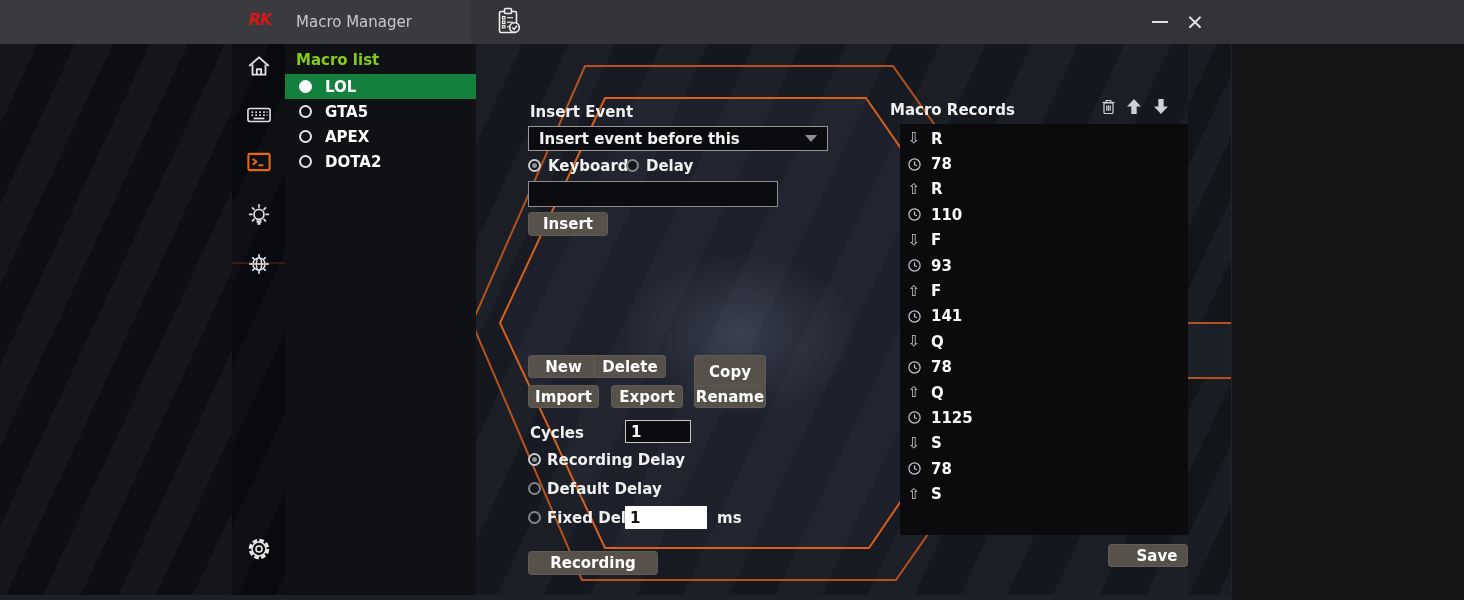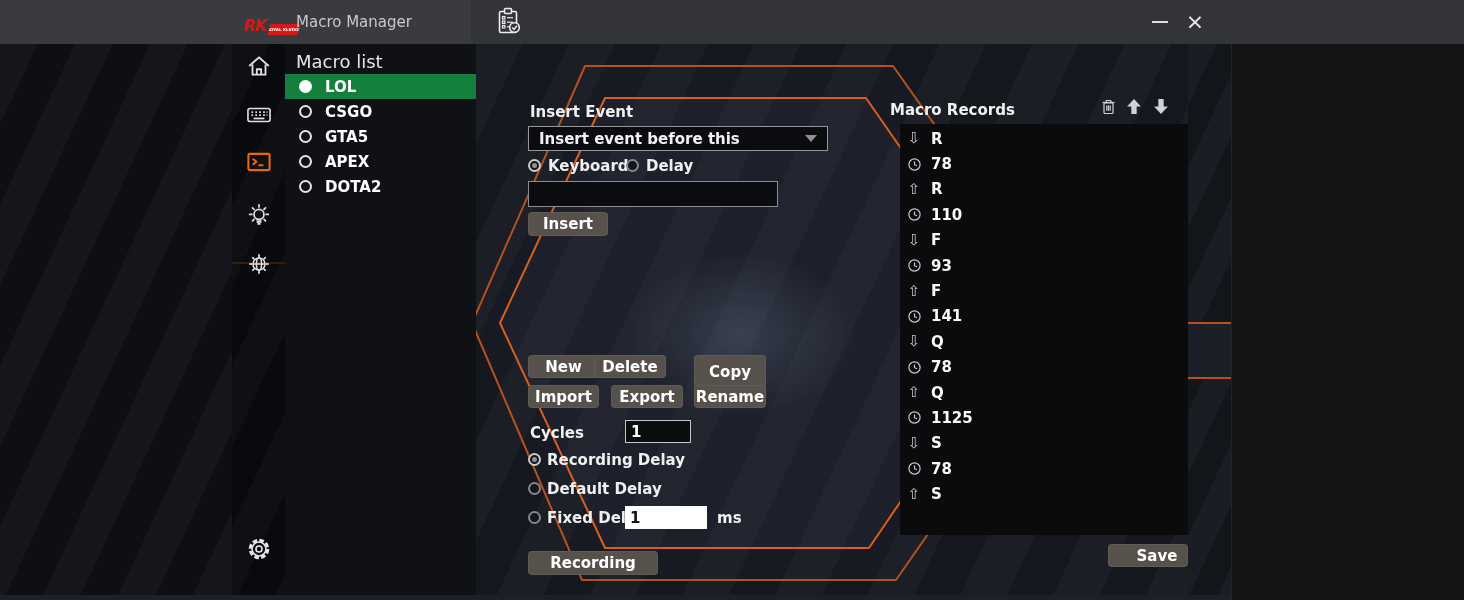--- a/index.html
+++ b/index.html
@@ -3,21 +3,21 @@
 <meta charset="utf-8">
 <style>
   html,body{margin:0;padding:0;background:#000;}
   #app{position:relative;width:1464px;height:600px;overflow:hidden;
        font-family:"DejaVu Sans","Liberation Sans",sans-serif;
        background:#131316;color:#f2f2f2;-webkit-font-smoothing:antialiased;}
 
   
   .titlebar{position:absolute;left:0;top:0;width:1464px;height:44px;background:#333437;}
   .titlebar-left{position:absolute;left:0;top:0;width:471px;height:44px;background:#3a3b3e;}
-  .logo{position:absolute;left:244px;top:11px;height:24px;display:flex;align-items:flex-end;}
+  .logo{position:absolute;left:244px;top:11px;height:24px;display:flex;align-items:center;flex-direction:column;}
   .logo-rk{color:#d81818;font-style:italic;font-weight:700;font-size:16px;line-height:18px;letter-spacing:-1px;}
   .logo-flag{margin-left:2px;margin-top:7px;width:30px;height:11px;background:#d81818;transform:skewX(-18deg);
              display:flex;align-items:center;justify-content:center;overflow:hidden;}
   .logo-flag span{font-size:4px;color:#fff;font-weight:700;transform:skewX(18deg);white-space:nowrap;}
   .win-title{position:absolute;left:296px;top:0;line-height:44px;font-size:15px;color:#c9c9c9;}
   .win-icon{position:absolute;left:494px;top:7px;width:30px;height:30px;}
   .btn-min{position:absolute;left:1150px;top:12px;width:20px;height:20px;cursor:pointer;}
   .btn-min i{position:absolute;left:2px;top:9px;width:16px;height:2px;background:#e0e0e0;}
   .btn-close{position:absolute;left:1183px;top:7px;width:24px;height:30px;font-size:22px;line-height:30px;
              text-align:center;color:#ececec;cursor:pointer;font-weight:400;}
@@ -40,21 +40,21 @@
   .strip-line1{top:278px;} .strip-line2{top:333px;}
   .strip-mid{position:absolute;left:0;top:280px;width:43px;height:53px;background:#1b1f27;}
   .right-black{position:absolute;left:1231px;top:44px;width:233px;height:556px;background:#141416;border-left:1px solid #232327;}
   .bottom-strip{position:absolute;left:0;top:595px;width:1231px;height:5px;background:#1d2026;z-index:5;}
 
   
   .side-item{position:absolute;left:246px;width:26px;height:26px;cursor:pointer;z-index:6;}
   .side-item svg{display:block;}
 
   
-  .macro-title{position:absolute;left:296px;top:51px;font-size:18px;font-weight:400;color:#e5e5e5;z-index:6;}
+  .macro-title{position:absolute;left:296px;top:51px;font-size:15px;font-weight:700;color:#84cc16;z-index:6;}
   .macro-items{position:absolute;left:285px;top:74px;width:191px;z-index:6;}
   .macro-row{height:25px;display:flex;align-items:center;padding-left:14px;gap:13px;cursor:pointer;}
   .macro-row .radio{width:13px;height:13px;border-radius:50%;border:2px solid #e6e6e6;box-sizing:border-box;flex:0 0 auto;}
   .macro-row .lbl{font-size:15px;font-weight:700;color:#fff;}
   .macro-row.sel{background:#15803d;}
   .macro-row.sel .radio{background:#fff;border-color:#fff;}
 
   
   .abs{position:absolute;z-index:6;}
   .lbl15{font-size:15px;font-weight:700;color:#f0f0f0;}
@@ -208,24 +208,20 @@
   </div>
 
   <div class="macro-title">Macro list</div>
   <div class="macro-items">
 
       <div class="macro-row sel">
         <span class="radio"></span>
         <span class="lbl">LOL</span>
       </div>
 
-      <div class="macro-row">
-        <span class="radio"></span>
-        <span class="lbl">CSGO</span>
-      </div>
 
       <div class="macro-row">
         <span class="radio"></span>
         <span class="lbl">GTA5</span>
       </div>
 
       <div class="macro-row">
         <span class="radio"></span>
         <span class="lbl">APEX</span>
       </div>

